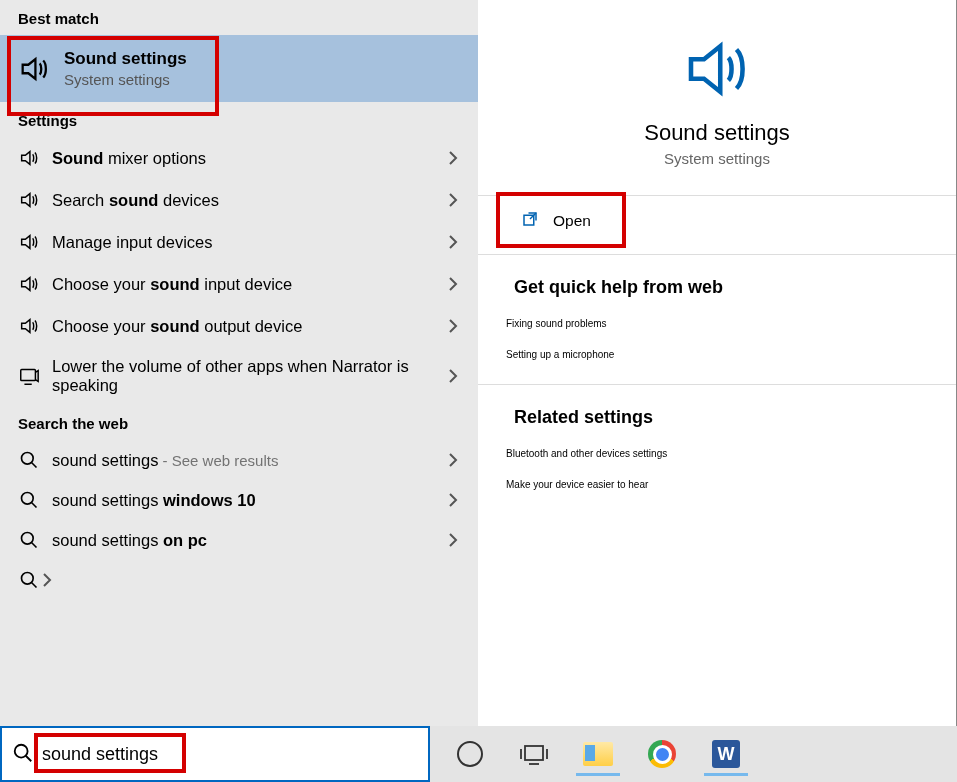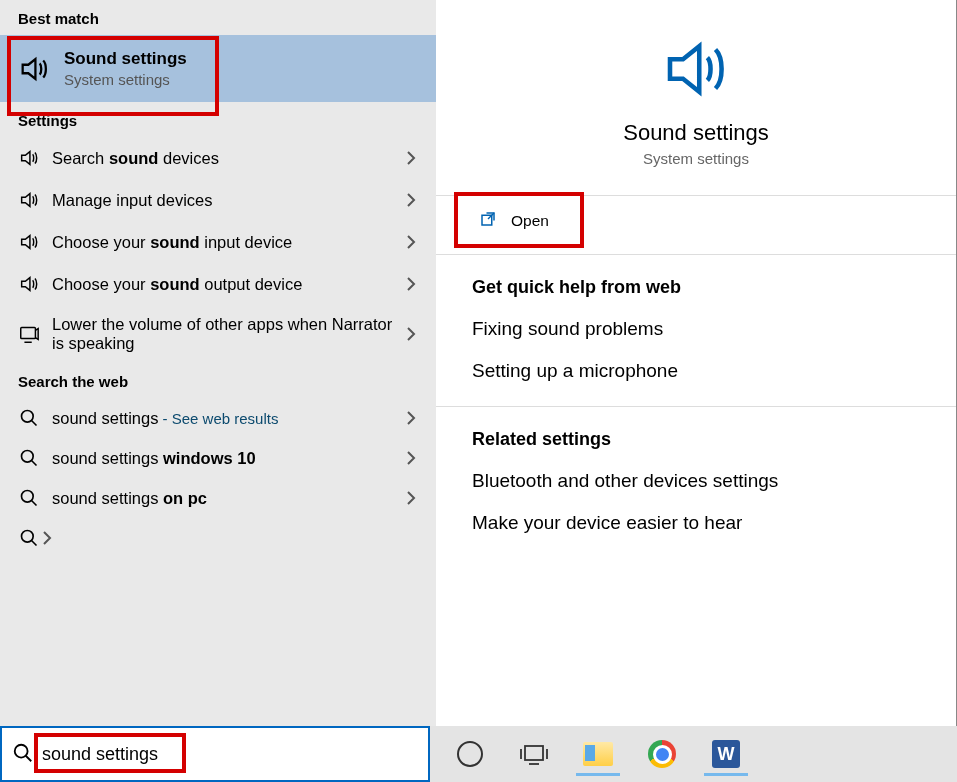--- a/index.html
+++ b/index.html
@@ -7,21 +7,21 @@
     font-family: "Segoe UI", Tahoma, sans-serif;
     font-size: 14px;
     color: #000;
     background: #fff;
     width: 957px;
     height: 782px;
     overflow: hidden;
   }
   .wrap { display: flex; height: 726px; }
   .left {
-    width: 436px;
+    width: 478px;
     background: #e9e9e9;
     display: flex;
     flex-direction: column;
     position: relative;
   }
   .right {
     flex: 1;
     background: #fff;
     border-right: 1px solid #888;
   }
@@ -64,22 +64,22 @@
     display: flex;
     align-items: center;
     padding: 14px 36px;
     font-size: 15.5px;
     cursor: default;
     margin-left: 7px;
   }
   .action-icon { color: #0063B1; margin-right: 14px; }
   .group-title { font-size: 18px; font-weight: 600; padding: 22px 36px 10px 36px; }
   .link-row {
-    padding: 10px 36px;
-    font-size: 19px;
+    padding: 10px 28px;
+    font-size: 10px;
     cursor: default;
   }
   .bottom {
     display: flex;
     height: 56px;
     width: 957px;
   }
   .searchbox {
     width: 430px;
     background: #fff;
@@ -170,65 +170,80 @@
 
     <div id="settings-list">
         <div class="list-row">
           <span class="row-icon">
             <svg width="22" height="22" viewBox="0 0 24 24" fill="none" stroke="#000" stroke-width="1.6">
               <path d="M4 9v6h4l5 4V5L8 9H4z"></path>
               <path d="M16 8c1.5 1.5 1.5 6.5 0 8"></path>
               <path d="M18.5 6c2.5 2.5 2.5 9.5 0 12"></path>
             </svg>
           </span>
-          <span class="row-text"><span class="nb">Search </span><b>sound</b><span class="nb"> devices</span></span>
+          <span class="row-text"><span class="nb"></span><b>Sound</b><span class="nb"> mixer options</span></span>
           <span class="chev">
             <svg width="10" height="14" viewBox="0 0 10 14" fill="none" stroke="#555" stroke-width="2">
               <path d="M2 1l6 6-6 6"></path>
             </svg>
           </span>
         </div>
         <div class="list-row">
           <span class="row-icon">
             <svg width="22" height="22" viewBox="0 0 24 24" fill="none" stroke="#000" stroke-width="1.6">
               <path d="M4 9v6h4l5 4V5L8 9H4z"></path>
               <path d="M16 8c1.5 1.5 1.5 6.5 0 8"></path>
               <path d="M18.5 6c2.5 2.5 2.5 9.5 0 12"></path>
             </svg>
           </span>
-          <span class="row-text"><span class="nb">Manage input devices</span><b></b><span class="nb"></span></span>
+          <span class="row-text"><span class="nb">Search </span><b>sound</b><span class="nb"> devices</span></span>
           <span class="chev">
             <svg width="10" height="14" viewBox="0 0 10 14" fill="none" stroke="#555" stroke-width="2">
               <path d="M2 1l6 6-6 6"></path>
             </svg>
           </span>
         </div>
         <div class="list-row">
           <span class="row-icon">
             <svg width="22" height="22" viewBox="0 0 24 24" fill="none" stroke="#000" stroke-width="1.6">
               <path d="M4 9v6h4l5 4V5L8 9H4z"></path>
               <path d="M16 8c1.5 1.5 1.5 6.5 0 8"></path>
               <path d="M18.5 6c2.5 2.5 2.5 9.5 0 12"></path>
             </svg>
           </span>
-          <span class="row-text"><span class="nb">Choose your </span><b>sound</b><span class="nb"> input device</span></span>
+          <span class="row-text"><span class="nb">Manage input devices</span><b></b><span class="nb"></span></span>
           <span class="chev">
             <svg width="10" height="14" viewBox="0 0 10 14" fill="none" stroke="#555" stroke-width="2">
               <path d="M2 1l6 6-6 6"></path>
             </svg>
           </span>
         </div>
         <div class="list-row">
           <span class="row-icon">
             <svg width="22" height="22" viewBox="0 0 24 24" fill="none" stroke="#000" stroke-width="1.6">
               <path d="M4 9v6h4l5 4V5L8 9H4z"></path>
               <path d="M16 8c1.5 1.5 1.5 6.5 0 8"></path>
               <path d="M18.5 6c2.5 2.5 2.5 9.5 0 12"></path>
             </svg>
           </span>
+          <span class="row-text"><span class="nb">Choose your </span><b>sound</b><span class="nb"> input device</span></span>
+          <span class="chev">
+            <svg width="10" height="14" viewBox="0 0 10 14" fill="none" stroke="#555" stroke-width="2">
+              <path d="M2 1l6 6-6 6"></path>
+            </svg>
+          </span>
+        </div>
+        <div class="list-row">
+          <span class="row-icon">
+            <svg width="22" height="22" viewBox="0 0 24 24" fill="none" stroke="#000" stroke-width="1.6">
+              <path d="M4 9v6h4l5 4V5L8 9H4z"></path>
+              <path d="M16 8c1.5 1.5 1.5 6.5 0 8"></path>
+              <path d="M18.5 6c2.5 2.5 2.5 9.5 0 12"></path>
+            </svg>
+          </span>
           <span class="row-text"><span class="nb">Choose your </span><b>sound</b><span class="nb"> output device</span></span>
           <span class="chev">
             <svg width="10" height="14" viewBox="0 0 10 14" fill="none" stroke="#555" stroke-width="2">
               <path d="M2 1l6 6-6 6"></path>
             </svg>
           </span>
         </div>
         <div class="list-row">
           <span class="row-icon">
             <svg width="22" height="22" viewBox="0 0 24 24" fill="none" stroke="#000" stroke-width="1.6">
@@ -249,21 +264,21 @@
     <div class="section-label">Search the web</div>
 
     <div id="web-list">
         <div class="list-row">
           <span class="row-icon">
             <svg width="20" height="20" viewBox="0 0 24 24" fill="none" stroke="#000" stroke-width="2">
               <circle cx="10" cy="10" r="7"></circle>
               <path d="M21 21l-6-6"></path>
             </svg>
           </span>
-          <span class="row-text"><span class="nb">sound settings</span><b></b><span class="nb"></span><span class="nb" style="color:#0c4a6e;font-size:15px;"> - See web results</span></span>
+          <span class="row-text"><span class="nb">sound settings</span><b></b><span class="nb"></span><span class="nb" style="color:#737373;font-size:15px;"> - See web results</span></span>
           <span class="chev">
             <svg width="10" height="14" viewBox="0 0 10 14" fill="none" stroke="#555" stroke-width="2">
               <path d="M2 1l6 6-6 6"></path>
             </svg>
           </span>
         </div>
         <div class="list-row">
           <span class="row-icon">
             <svg width="20" height="20" viewBox="0 0 24 24" fill="none" stroke="#000" stroke-width="2">
               <circle cx="10" cy="10" r="7"></circle>

